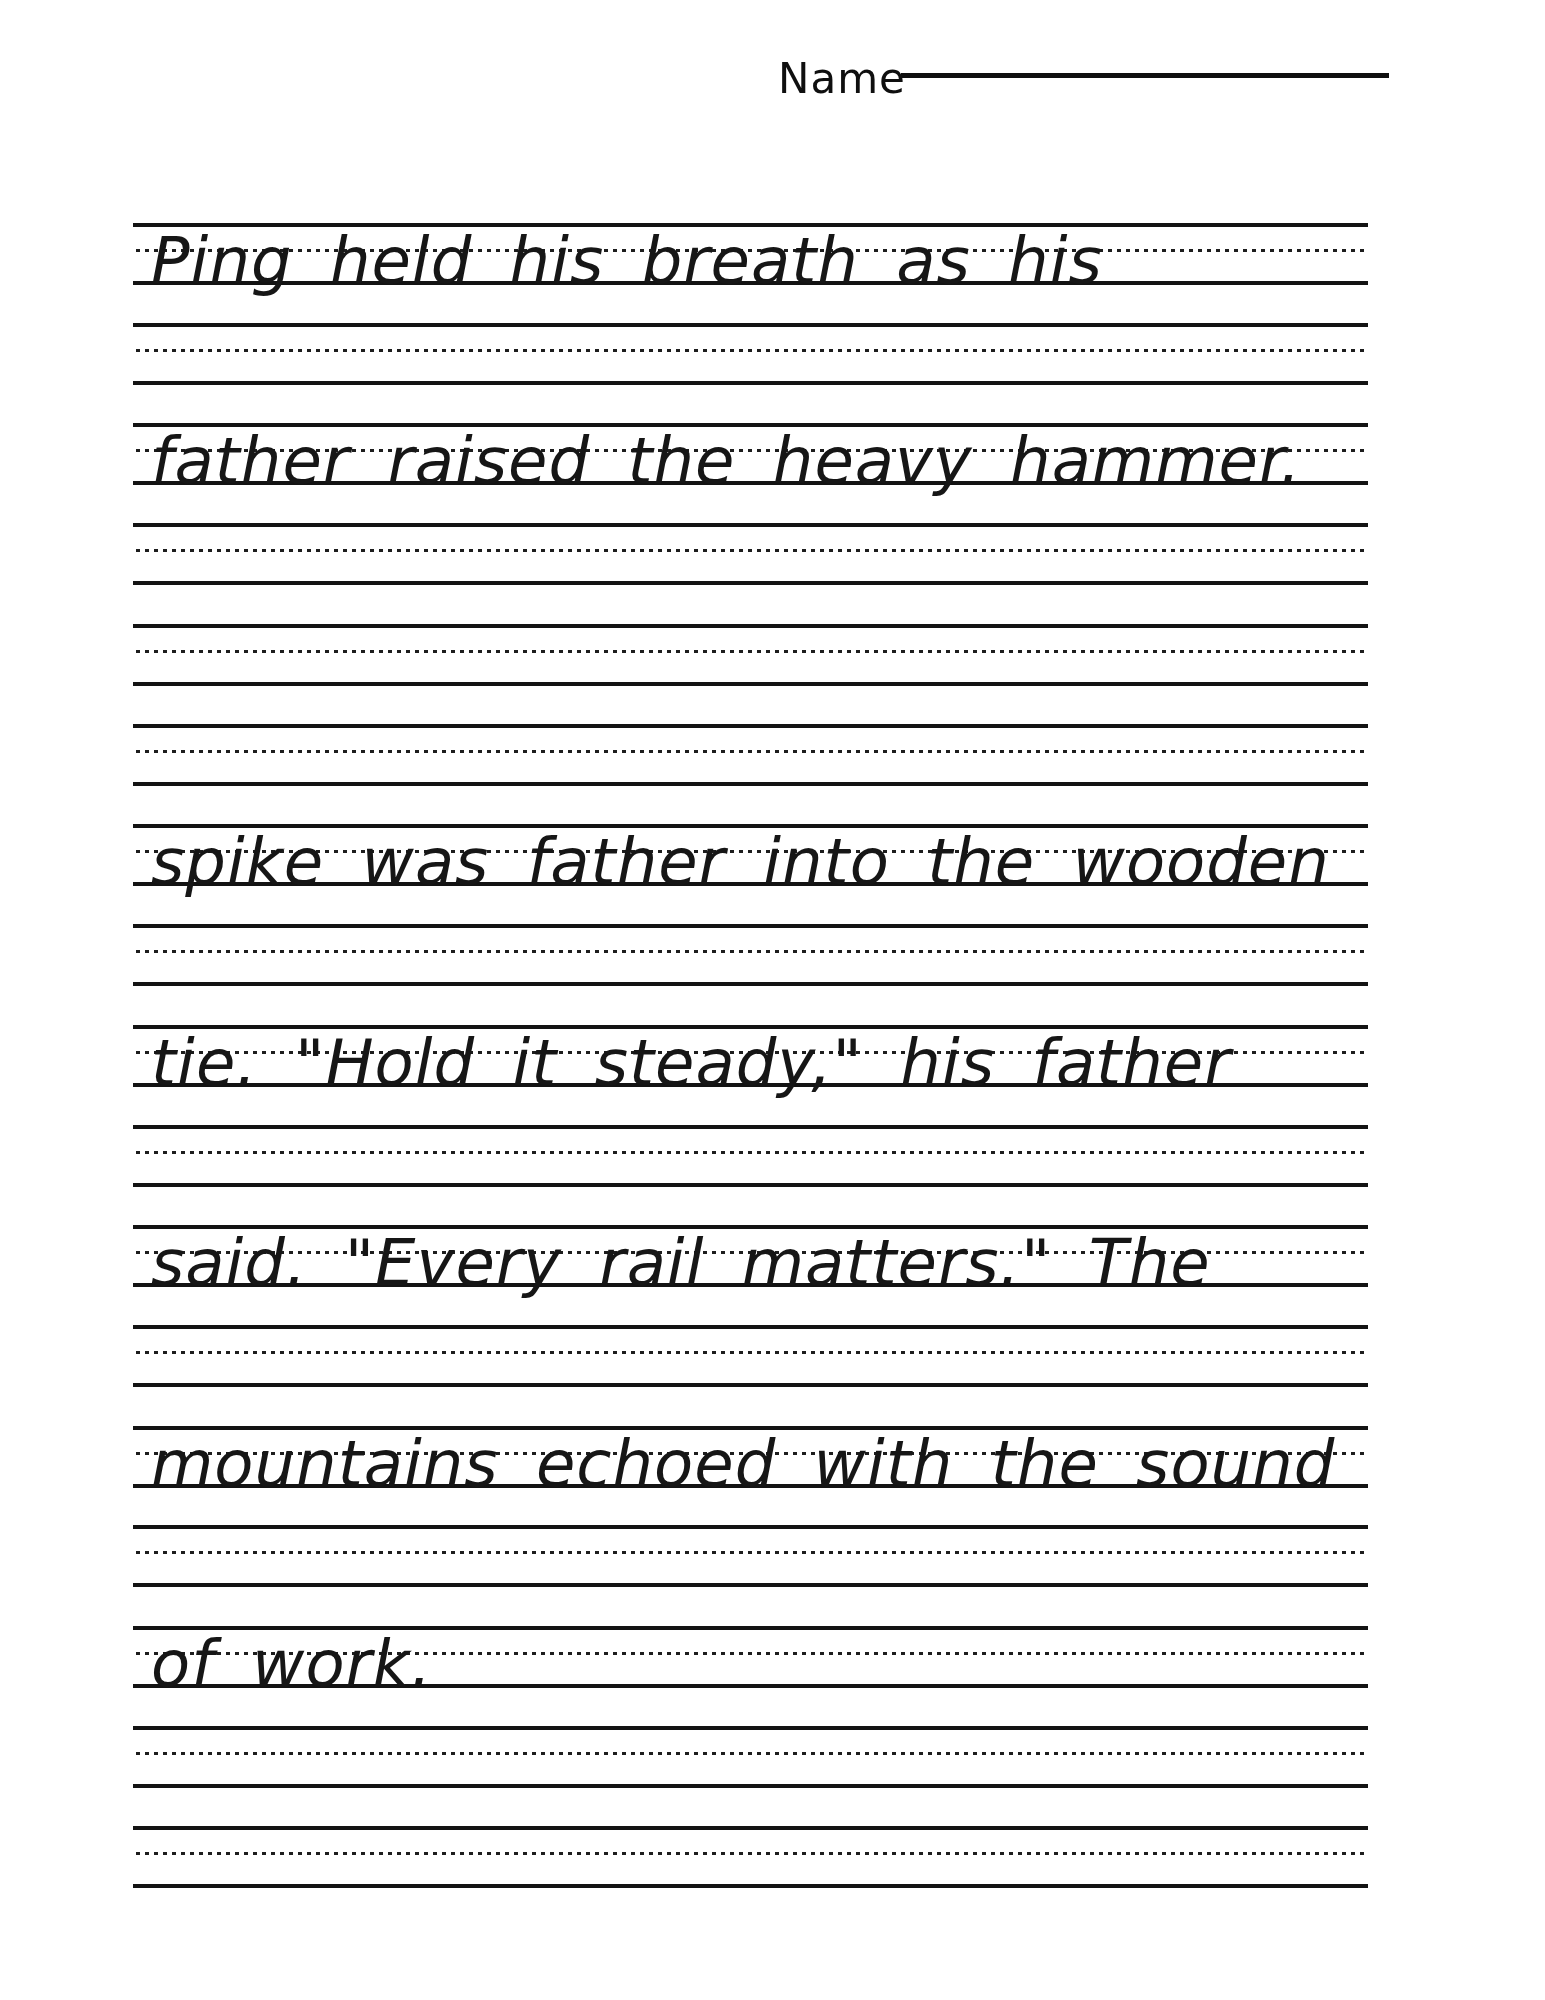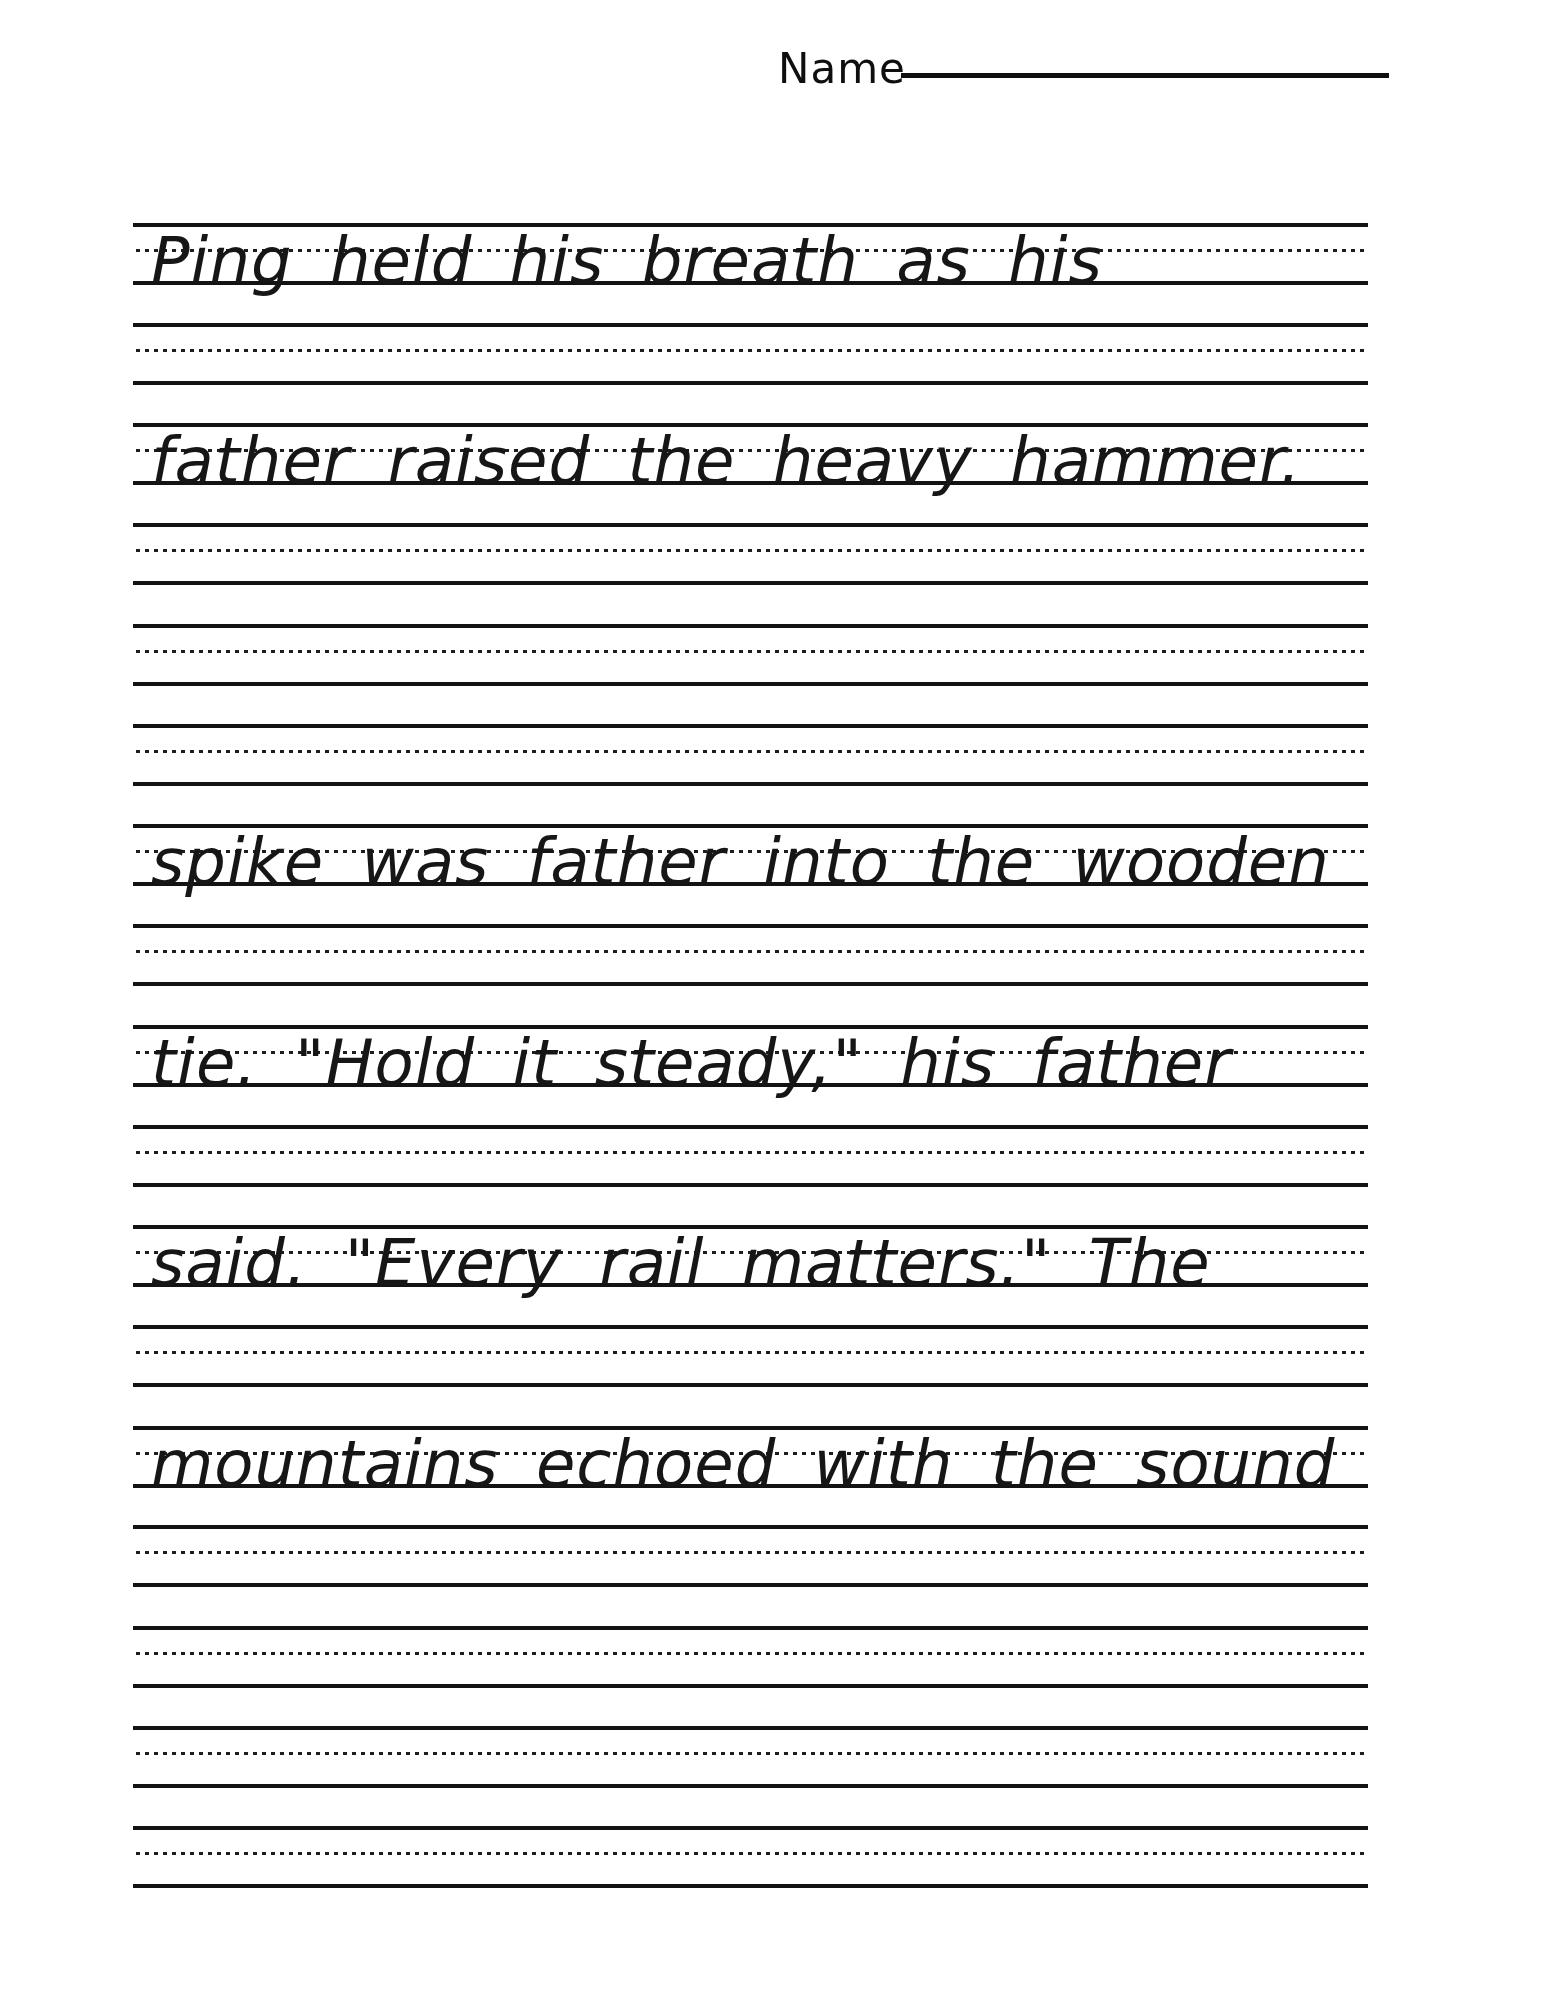--- a/index.html
+++ b/index.html
@@ -11,21 +11,21 @@
     background: #ffffff;
     overflow: hidden;
     font-family: "DejaVu Sans", sans-serif;
     color: #111111;
   }
 
   
   .name-label {
     position: absolute;
     left: 778px;
-    top: 48px;
+    top: 58px;
     font: normal 42px/1 "DejaVu Sans", sans-serif;
     letter-spacing: 1px;
     color: #0f0f0f;
     text-align: right;
   }
   .name-line {
     position: absolute;
     left: 901px;
     top: 73px;
     width: 488px;
@@ -165,20 +165,21 @@
     <div class="guide-set" style="top:1481px">
       <div class="guide-line top"></div>
       <div class="guide-line middle"></div>
       <div class="guide-line bottom"></div>
     </div>
 
     <div class="guide-set" style="top:1582px">
       <div class="guide-line top"></div>
       <div class="guide-line middle"></div>
       <div class="guide-line bottom"></div>
+      <span class="hw-text">of work.</span>
     </div>
 
     <div class="guide-set" style="top:1682px">
       <div class="guide-line top"></div>
       <div class="guide-line middle"></div>
       <div class="guide-line bottom"></div>
     </div>
 
     <div class="guide-set" style="top:1782px">
       <div class="guide-line top"></div>

